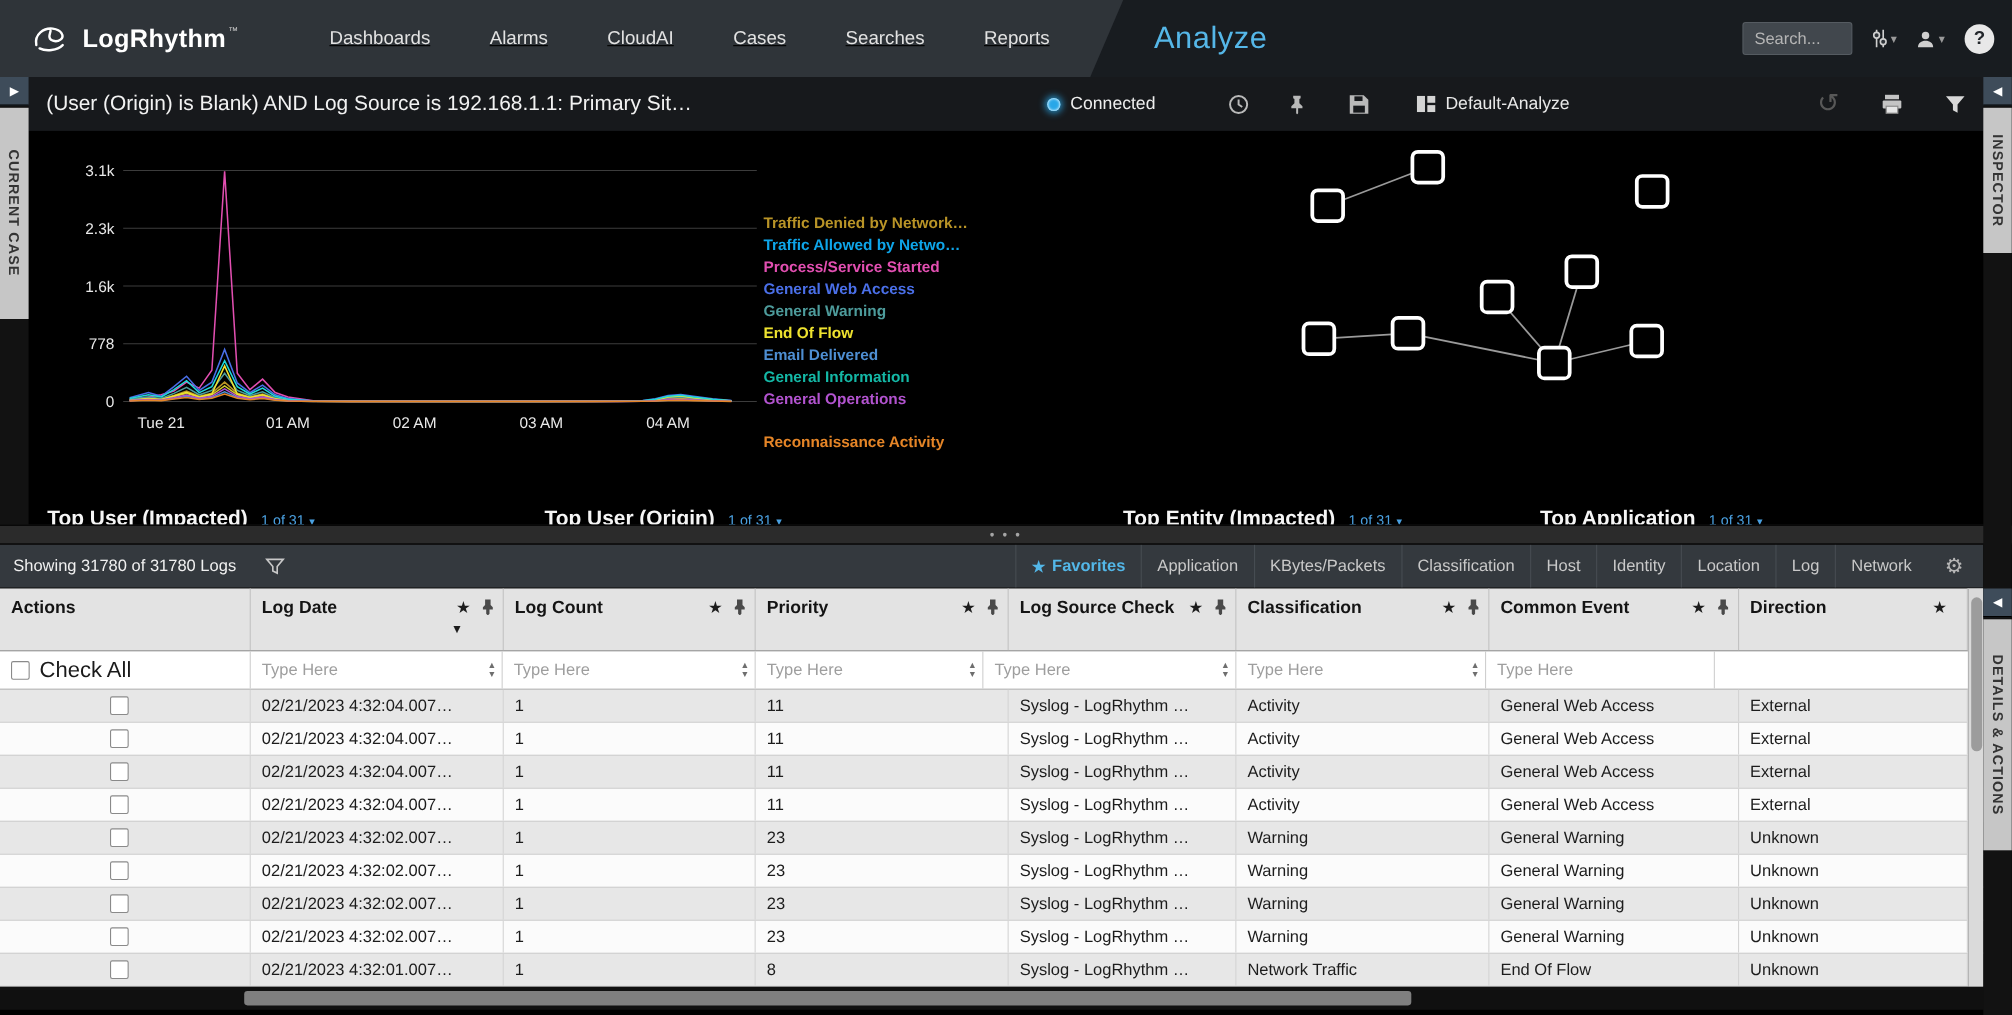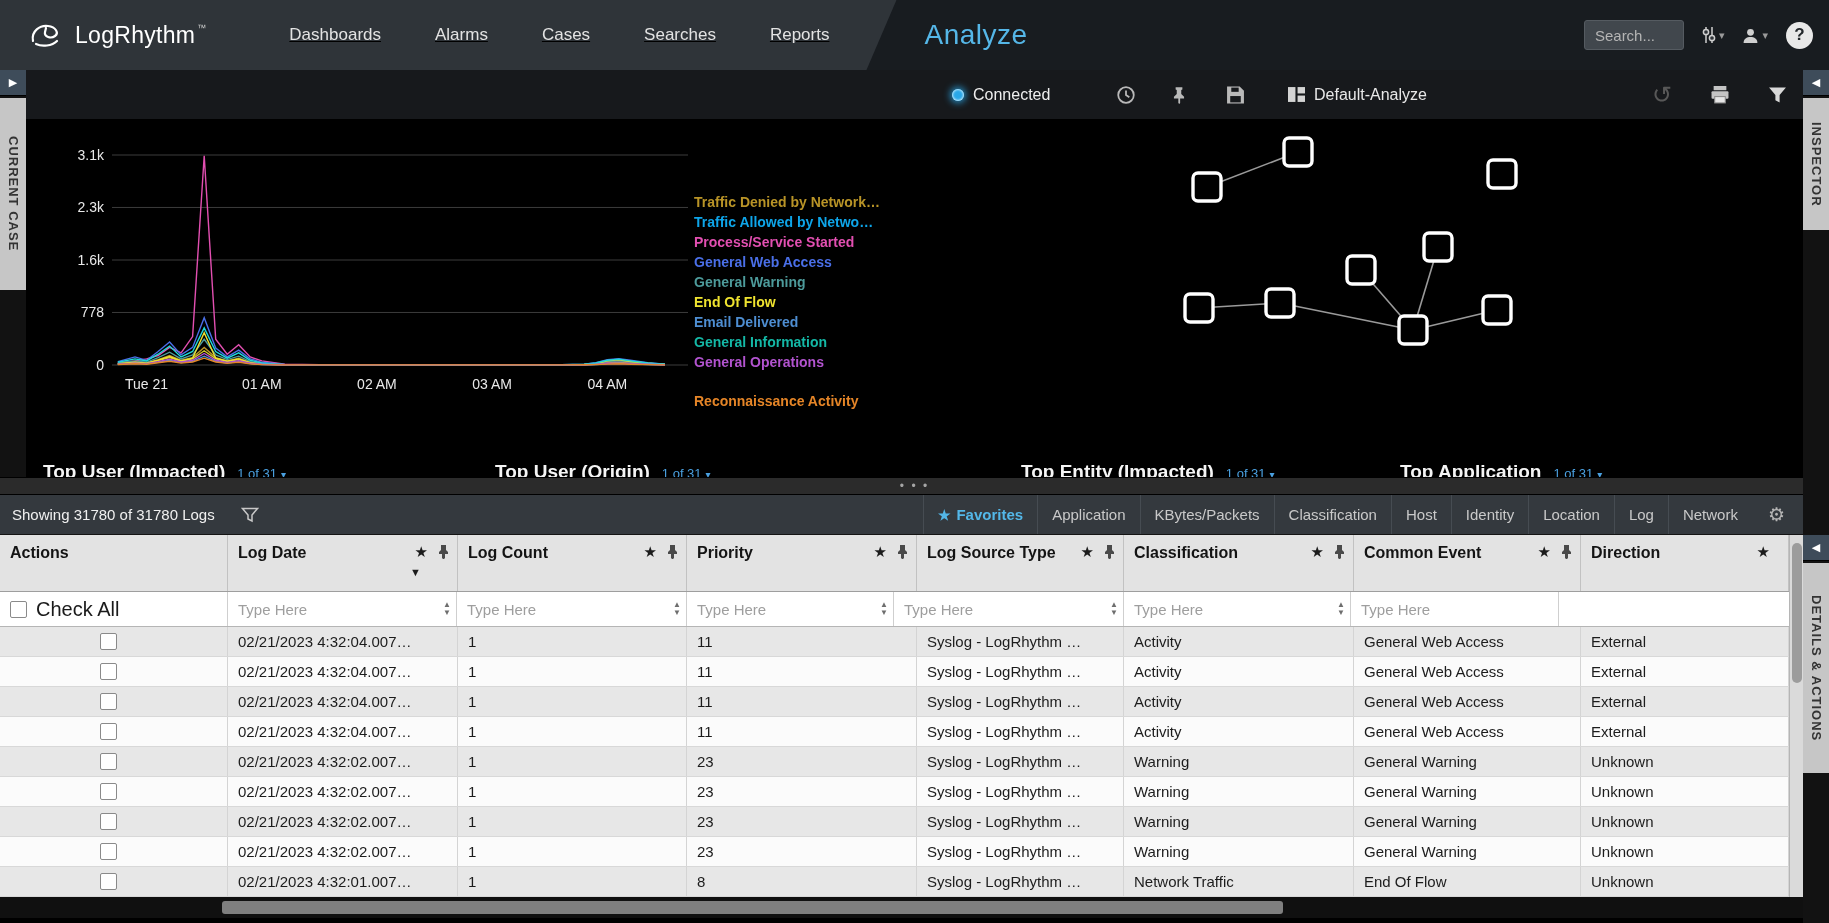--- a/index.html
+++ b/index.html
@@ -6,21 +6,21 @@
   html,body { background:#000; }
   #app {
     position:relative; width:1829px; height:923px; overflow:hidden;
     font-family:"Liberation Sans", sans-serif; background:#000;
   }
 
   
   #topnav { position:absolute; left:0; top:0; width:1829px; height:70px;
     background:#2f3439; display:flex; align-items:center; z-index:20; }
   .brand { display:flex; align-items:center; margin-left:26px; cursor:pointer; }
-  .brand-text { color:#fff; font-size:23px; font-weight:normal; margin-left:9px; letter-spacing:.3px; }
+  .brand-text { color:#fff; font-size:23px; font-weight:bold; margin-left:9px; letter-spacing:.3px; }
   .tm { color:#cfcfcf; font-size:9px; vertical-align:top; margin:-10px 0 0 2px; align-self:flex-start; padding-top:16px; }
   .navitems { display:flex; align-items:center; margin-left:56px; height:100%;text-decoration:underline; }
   .navitem { color:#e3e3e3; font-size:17px; padding:0 27px; height:100%; display:flex; align-items:center; cursor:pointer; }
   .analyze-sec { flex:1; height:100%; background:#181c20;
     clip-path:polygon(30px 0, 100% 0, 100% 100%, 0 100%);
     display:flex; align-items:center; margin-left:10px; padding-right:16px; }
   .analyze-title { color:#55b7e8; font-size:28px; margin-left:58px; letter-spacing:.5px; cursor:pointer; }
   .nav-right { margin-left:auto; display:flex; align-items:center; gap:18px; }
   .searchbox { width:100px; height:30px; background:#41474d; border:1px solid #555b61; border-radius:3px;
     color:#c9c9c9; font-size:15px; padding:0 10px; font-family:"Liberation Sans",sans-serif; }
@@ -152,20 +152,21 @@
       <svg width="40" height="36" viewBox="0 0 36 36">
         <path d="M5 24 C3 14 12 8 20 9 C28 10 31 16 27 19 C23 22 16 20 17 15 L18 11" stroke="#fff" stroke-width="2.2" fill="none" stroke-linecap="round"></path>
         <path d="M8 27 C14 30 24 29 29 24" stroke="#fff" stroke-width="2.2" fill="none" stroke-linecap="round"></path>
       </svg>
       <span class="brand-text">LogRhythm</span>
       <span class="tm">™</span>
     </div>
     <nav class="navitems">
       <span class="navitem">Dashboards</span>
       <span class="navitem">Alarms</span>
+      <span class="navitem">CloudAI</span>
       <span class="navitem">Cases</span>
       <span class="navitem">Searches</span>
       <span class="navitem">Reports</span>
     </nav>
     <div class="analyze-sec">
       <span class="analyze-title">Analyze</span>
       <div class="nav-right">
         <input class="searchbox" placeholder="Search..." style="">
         <span class="nvicon">
           <svg width="14" height="18" viewBox="0 0 14 18">
@@ -182,20 +183,21 @@
             <path d="M1.5 15 C1.5 11.4 4.4 9.5 8 9.5 S14.5 11.4 14.5 15 Z" fill="#cfcfcf"></path>
           </svg>
           <span class="caret">▾</span>
         </span>
         <span class="help">?</span>
       </div>
     </div>
   </header>
 
   <div id="toolbar">
+    <div class="tb-abs q-title">(User (Origin) is Blank) AND Log Source is 192.168.1.1: Primary Sit…</div>
     <div class="tb-abs status">
       <span class="dot"></span>
       <span class="status-label">Connected</span>
     </div>
     <span class="tb-abs tbicon" style="left:1116px">
       <svg width="20" height="20" viewBox="0 0 18 18">
         <circle cx="9" cy="9" r="7" stroke="#b9b9b9" stroke-width="1.6" fill="none"></circle>
         <path d="M9 5v4l3 2" stroke="#b9b9b9" stroke-width="1.6" fill="none"></path>
       </svg>
     </span>
@@ -393,21 +395,21 @@
       <div class="htop">
         <span class="htitle">Priority</span>
         <span class="hstar">★</span>
         <svg class="hpin" width="11" height="15" viewBox="0 0 11 15">
             <path d="M3 1h5v5l2 2v2H7v4l-1.5 1.5L4 14v-4H1V8l2-2z" fill="#4a4a4a"></path>
           </svg>
       </div>
     </div>
     <div class="hcell c4">
       <div class="htop">
-        <span class="htitle">Log Source Type</span>
+        <span class="htitle">Log Source Check</span>
         <span class="hstar">★</span>
         <svg class="hpin" width="11" height="15" viewBox="0 0 11 15">
             <path d="M3 1h5v5l2 2v2H7v4l-1.5 1.5L4 14v-4H1V8l2-2z" fill="#4a4a4a"></path>
           </svg>
       </div>
     </div>
     <div class="hcell c5">
       <div class="htop">
         <span class="htitle">Classification</span>
         <span class="hstar">★</span>

